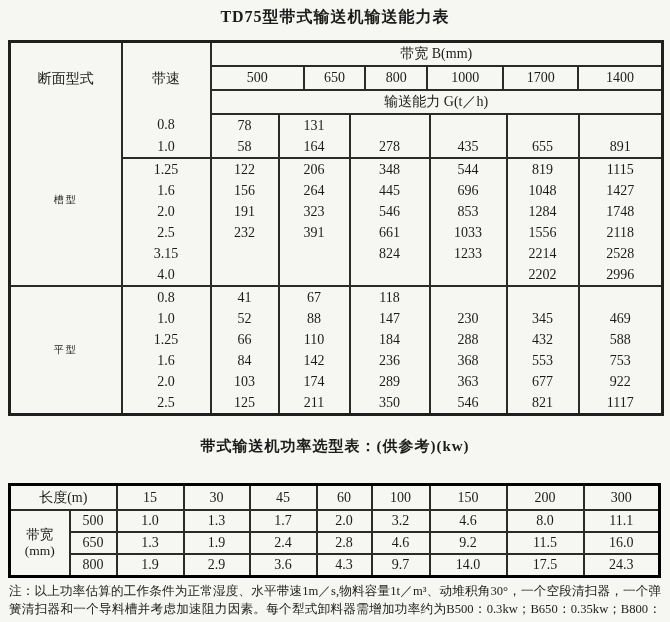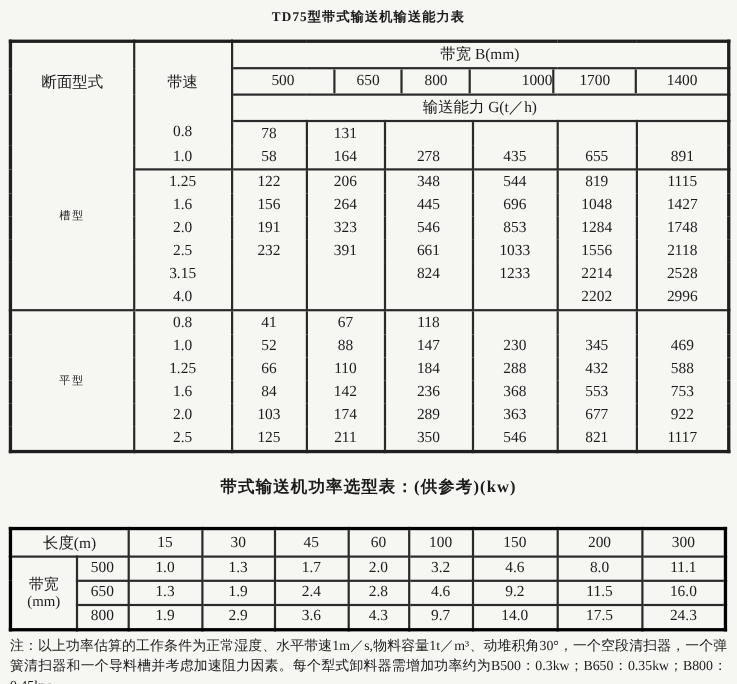--- a/index.html
+++ b/index.html
@@ -8,21 +8,21 @@
     position:relative;
     width:670px;height:622px;
     box-sizing:border-box;
     padding:5px 8px 0 8px;
     overflow:hidden;
     background:#f6f6f3;
     font-family:"Liberation Serif","DejaVu Serif",serif;
     color:#1b1b1b;
   }
   .t1-title{
-    font-size:12px;font-weight:bold;text-align:center;
+    font-size:16px;font-weight:bold;text-align:center;
     margin:2px 0 12px 0;letter-spacing:1px;
   }
   table{border-collapse:collapse;table-layout:fixed;}
   
   .t1{width:653px;border:3px solid #1f1f1f;}
   .t1 td{
     border-left:2px solid #2a2a2a;border-right:2px solid #2a2a2a;
     border-top:none;border-bottom:none;
     text-align:center;vertical-align:middle;
     font-size:14px;padding:0;height:21px;overflow:hidden;white-space:nowrap;
@@ -84,21 +84,21 @@
         <td colspan="6" class="hb">带宽 B(mm)</td>
       </tr>
       <tr class="hrow h2">
         <td colspan="6" class="wrap">
           <table class="inner">
             <tbody>
                 <tr id="bw-row">
                   <td style="width: 20.8%;">500</td>
                   <td style="width: 13.5%;">650</td>
                   <td style="width: 13.7%;">800</td>
-                  <td style="width: 16.8%; text-align: right;">1000</td>
+                  <td style="width: 16.8%;">1000</td>
                   <td style="width: 16.6%;">1700</td>
                   <td style="width: 18.6%;">1400</td>
                 </tr>
               </tbody>
           </table>
         </td>
       </tr>
       <tr class="hrow h3">
         <td colspan="6">输送能力 G(t／h)</td>
       </tr>

